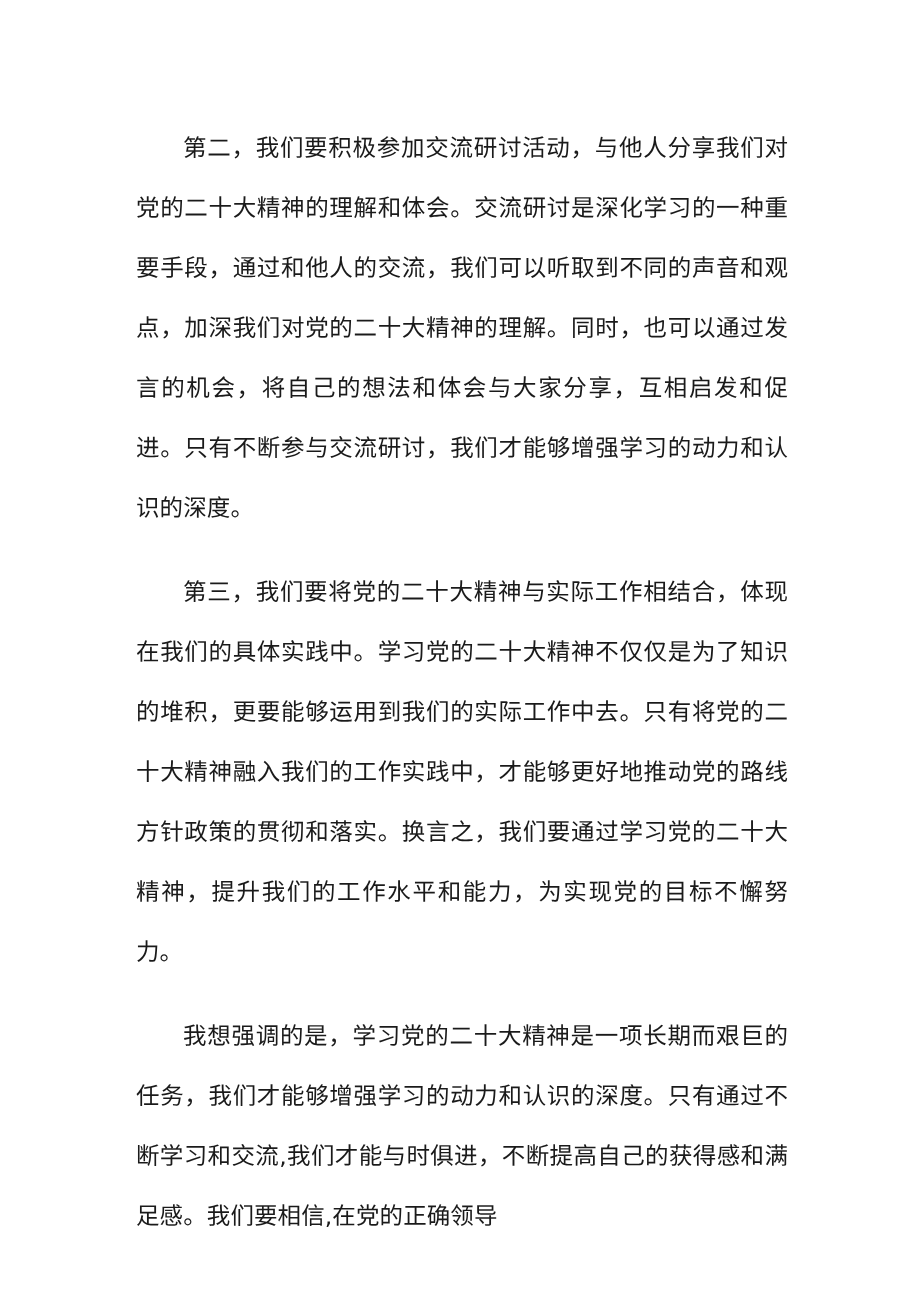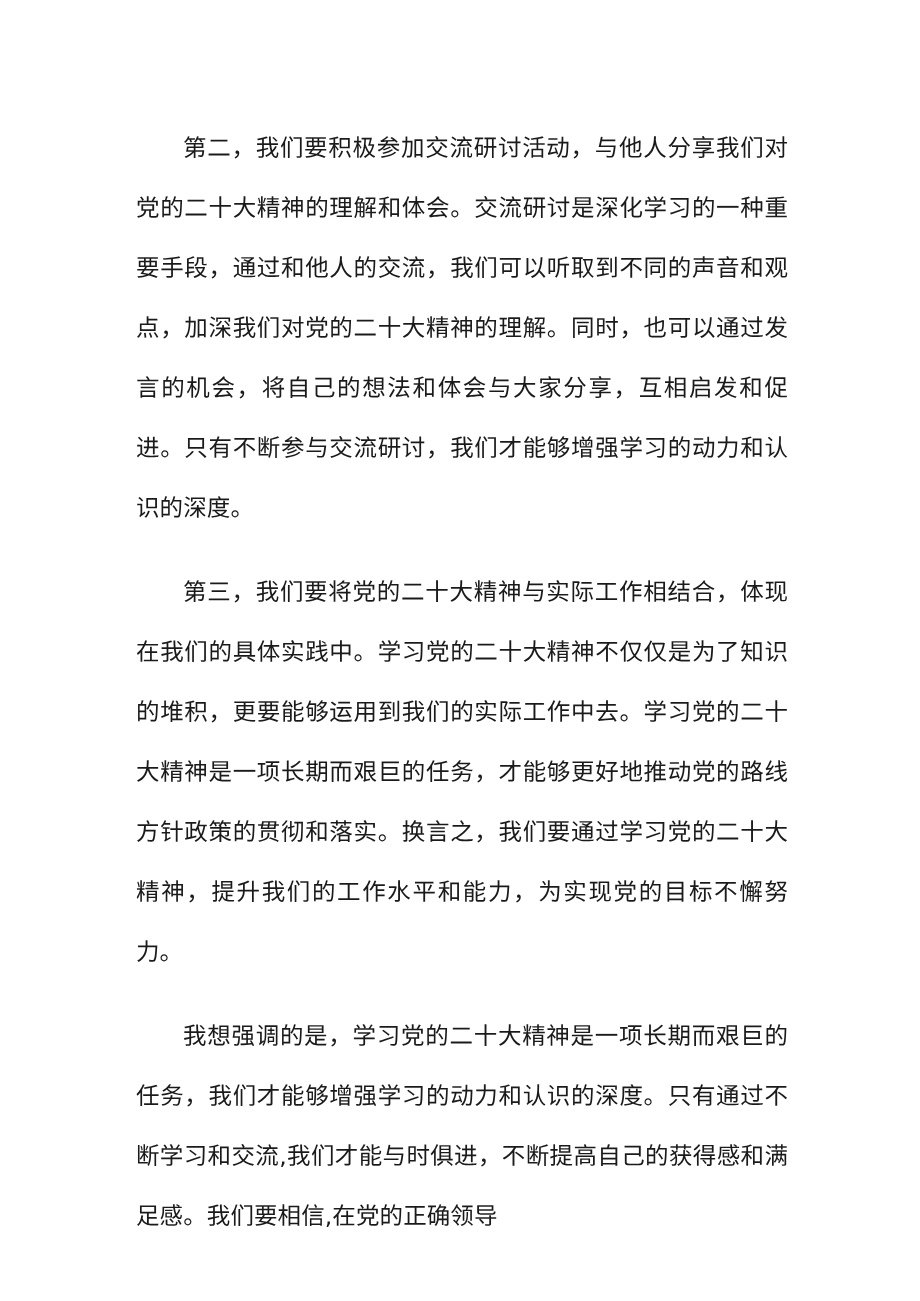--- a/index.html
+++ b/index.html
@@ -50,18 +50,18 @@
   }
 </style>
 </head>
 <body>
 
 <div class="page">
   <div class="page-body">
 
     <p class="doc-paragraph">第二，我们要积极参加交流研讨活动，与他人分享我们对党的二十大精神的理解和体会。交流研讨是深化学习的一种重要手段，通过和他人的交流，我们可以听取到不同的声音和观点，加深我们对党的二十大精神的理解。同时，也可以通过发言的机会，将自己的想法和体会与大家分享，互相启发和促进。只有不断参与交流研讨，我们才能够增强学习的动力和认识的深度。</p>
 
-    <p class="doc-paragraph">第三，我们要将党的二十大精神与实际工作相结合，体现在我们的具体实践中。学习党的二十大精神不仅仅是为了知识的堆积，更要能够运用到我们的实际工作中去。学习党的二十大精神是一项长期而艰巨的任务，才能够更好地推动党的路线方针政策的贯彻和落实。换言之，我们要通过学习党的二十大精神，提升我们的工作水平和能力，为实现党的目标不懈努力。</p>
+    <p class="doc-paragraph">第三，我们要将党的二十大精神与实际工作相结合，体现在我们的具体实践中。学习党的二十大精神不仅仅是为了知识的堆积，更要能够运用到我们的实际工作中去。只有将党的二十大精神融入我们的工作实践中，才能够更好地推动党的路线方针政策的贯彻和落实。换言之，我们要通过学习党的二十大精神，提升我们的工作水平和能力，为实现党的目标不懈努力。</p>
 
     <p class="doc-paragraph">我想强调的是，学习党的二十大精神是一项长期而艰巨的任务，我们才能够增强学习的动力和认识的深度。只有通过不断学习和交流,我们才能与时俱进，不断提高自己的获得感和满足感。我们要相信,在党的正确领导</p>
 
   </div>
 </div>
 
 </body></html>

